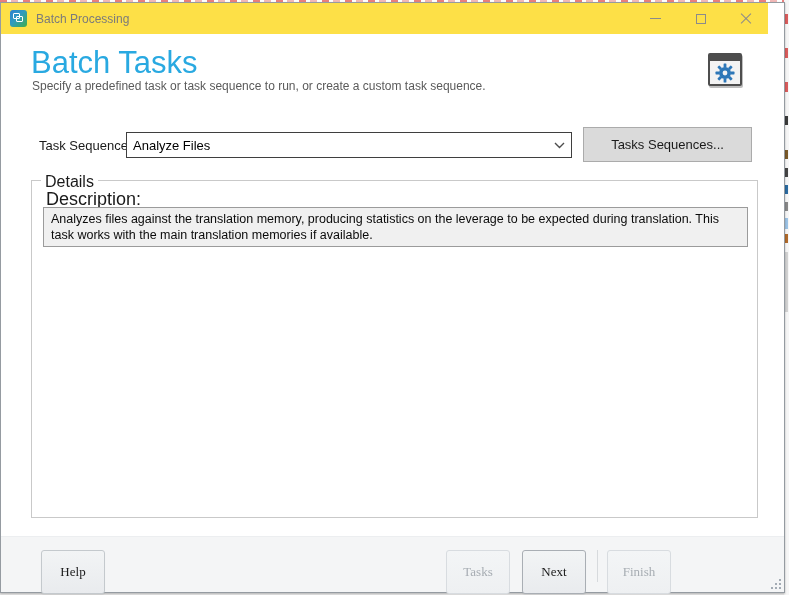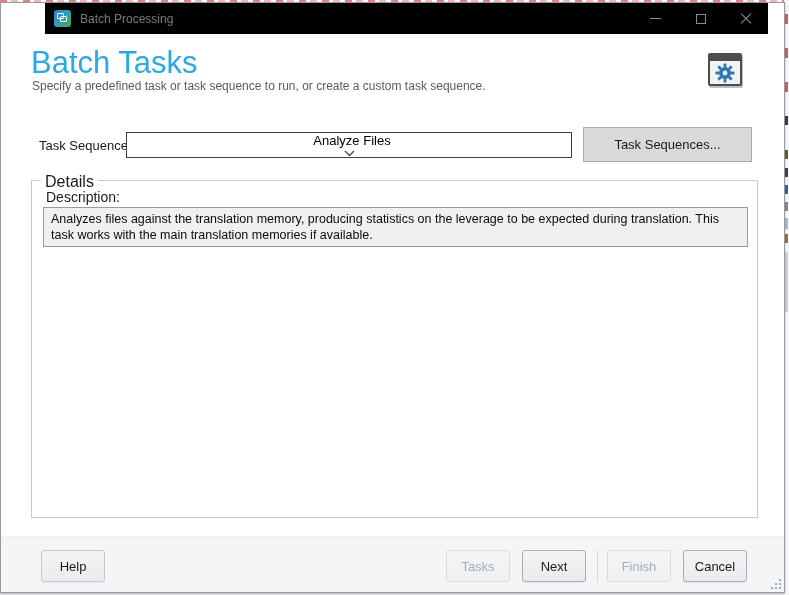--- a/index.html
+++ b/index.html
@@ -28,22 +28,22 @@
     position: absolute; left: 0px; top: 2px;
     width: 785px; height: 591px;
     background: #ffffff;
     border: 1px solid #959ba1;
     box-shadow: 0 1px 2px rgba(0,0,0,.25);
   }
 
   
   .titlebar {
     position: absolute; left: 0; top: 0; right: 16px; height: 31px;
-    background: #000000;
-    display: flex; align-items: center; margin-left: 44px;
+    background: #fde047;
+    display: flex; align-items: center;
   }
   .app-icon {
     width: 17px; height: 17px; margin-left: 9px;
     border-radius: 3px;
     background: linear-gradient(135deg, #2b7fd0 0%, #2f9bbf 45%, #3fae49 100%);
     position: relative; flex: 0 0 auto;
   }
   .app-icon .sq1, .app-icon .sq2 {
     position: absolute; border: 1.4px solid #ffffff; background: transparent;
   }
@@ -96,21 +96,20 @@
   .field-label {
     position: absolute; left: 38px; top: 135px;
     font-size: 13px; color: #1a1a1a;
   }
   .combo {
     position: absolute; left: 125px; top: 129px;
     width: 446px; height: 26px;
     background: #ffffff; border: 1px solid #3f3f3f;
     display: flex; align-items: center;
     cursor: pointer;
-    flex-direction: column;
   }
   .combo .value {
     flex: 1; padding-left: 6px; font-size: 13px; color: #000000;
   }
   .combo .chev { width: 24px; display: flex; align-items: center; justify-content: center; }
   .btn-taskseq {
     position: absolute; left: 582px; top: 124px;
     width: 169px; height: 35px;
     background: #dadada; border: 1px solid #ababab;
     font-size: 13px; color: #1a1a1a;
@@ -125,45 +124,45 @@
     width: 727px; height: 338px;
     border: 1px solid #c9c9c9;
   }
   .groupbox-label {
     position: absolute; left: 9px; top: -8px;
     background: #ffffff; padding: 0 4px;
     font-size: 16px; color: #1a1a1a;
   }
   .desc-label {
     position: absolute; left: 14px; top: 8px;
-    font-size: 14px; color: #1a1a1a;
+    font-size: 18px; color: #1a1a1a;
   }
   .desc-box {
     position: absolute; left: 11px; top: 26px;
     width: 705px; height: 40px;
     background: #f0f0f0; border: 1px solid #9b9b9b;
     padding: 3px 7px;
     font-size: 12.5px; line-height: 16px; color: #0a0a0a;
     overflow: hidden;
   }
 
   
   .footer {
     position: absolute; left: 0; right: 0; bottom: 0; height: 56px;
     background: #f4f5f6; border-top: 1px solid #eceef0;
   }
   .btn {
-    position: absolute; top: 13px; height: 32px; width: 64px;
+    position: absolute; top: 13px; height: 44px; width: 64px;
     border-radius: 3px;
     background: linear-gradient(#f2f4f5, #e9ebee);
     border: 1px solid #c4c9cd;
     font-size: 13px; color: #1a1a1a;
     display: flex; align-items: center; justify-content: center;
     cursor: pointer;
-    font-family: Liberation Sans, sans-serif;
+    font-family: Liberation Serif, serif;
     box-shadow: 0 1px 1px rgba(0,0,0,.06);
   }
   .btn.disabled {
     color: #a7adb3; border-color: #d8dce0;
     background: linear-gradient(#f3f5f6, #eef0f2);
     cursor: default; box-shadow: none;
   }
   .btn-help   { left: 40px; }
   .btn-back   { left: 445px; }
   .btn-next   { left: 521px; border-color: #a9aeb4; }
@@ -246,35 +245,34 @@
 
   <div class="field-label">Task Sequence:</div>
   <div class="combo">
     <span class="value">Analyze Files</span>
     <span class="chev">
       <svg width="11" height="7" viewBox="0 0 11 7">
           <polyline points="1,1 5.5,5.5 10,1" fill="none" stroke="#4d4d4d" stroke-width="1.4"></polyline>
         </svg>
     </span>
   </div>
-  <button class="btn-taskseq">Task Sequences...</button>
+  <button class="btn-taskseq">Tasks Sequences...</button>
 
   <div class="groupbox">
     <span class="groupbox-label">Details</span>
     <div class="desc-label">Description:</div>
     <div class="desc-box">Analyzes files against the translation memory, producing statistics on the leverage to be expected during translation. This task works with the main translation memories if available.</div>
   </div>
 
   <div class="footer">
     <button class="btn btn-help">Help</button>
     <button class="btn btn-back disabled">Tasks</button>
     <button class="btn btn-next">Next</button>
     <div class="footer-sep"></div>
     <button class="btn btn-finish disabled">Finish</button>
-    <button class="btn btn-cancel">Cancel</button>
     <div class="resize-grip">
       <i style="right:0;bottom:0;"></i>
       <i style="right:4px;bottom:0;"></i>
       <i style="right:8px;bottom:0;"></i>
       <i style="right:0;bottom:4px;"></i>
       <i style="right:4px;bottom:4px;"></i>
       <i style="right:0;bottom:8px;"></i>
     </div>
   </div>
 

